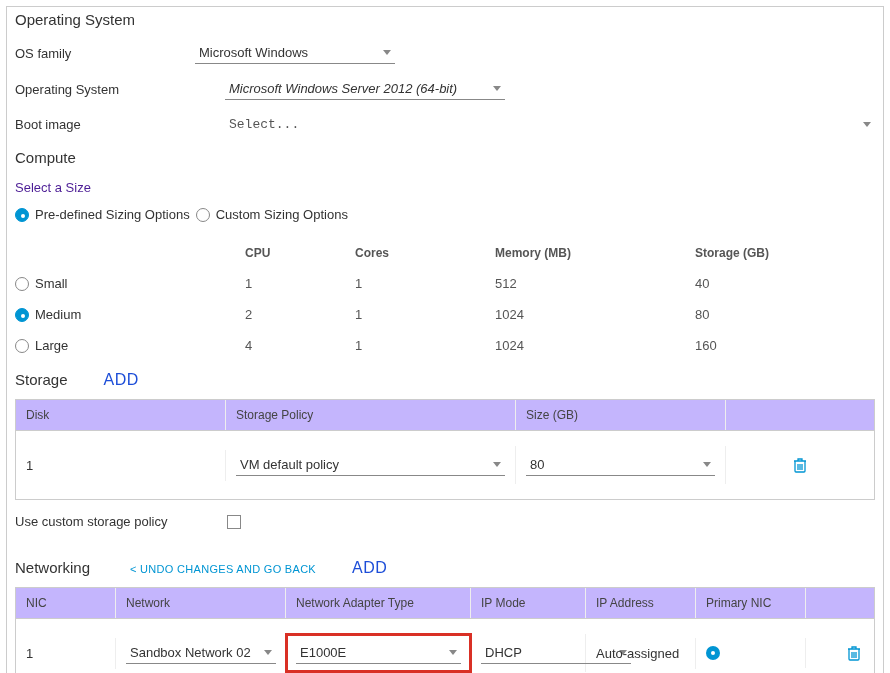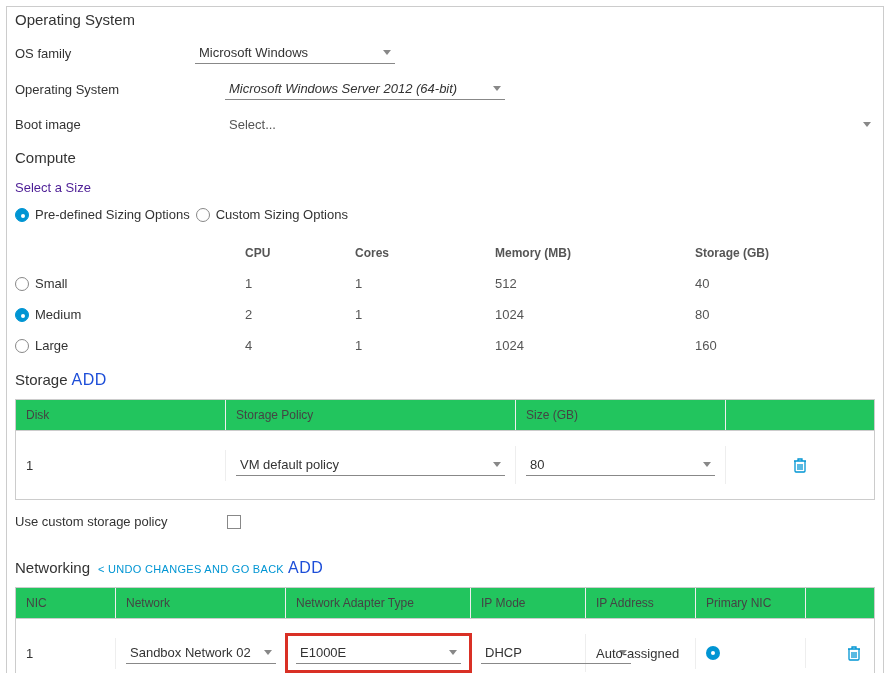--- a/index.html
+++ b/index.html
@@ -39,21 +39,21 @@
     justify-content: space-between;
     border-bottom: 1px solid #888;
     padding: 3px 4px 3px 4px;
     font-size: 13px;
     color: #333;
     cursor: pointer;
     min-width: 150px;
   }
   .select .sel-text { flex: 1; }
   .select.no-line { border-bottom: none; color: #555; }
-  .select.full { flex: 1; }
+  .select.full { flex: 1; font-family: Liberation Mono, monospace; }
   .select.w-sm { width: 200px; }
   .select.w-md { width: 280px; font-style: italic; }
   .caret {
     width: 0; height: 0;
     border-left: 4px solid transparent;
     border-right: 4px solid transparent;
     border-top: 5px solid #888;
     margin-left: 10px;
   }
   .subtitle {
@@ -93,35 +93,35 @@
   }
   .size-table .hdr { font-size: 12px; font-weight: 600; color: #555; }
   .size-table .cell { font-size: 13px; color: #555; }
   .add-link {
     color: #1d4ed8;
     font-size: 16px;
     letter-spacing: 0.5px;
     cursor: pointer;
     margin-left: 4px;
   }
-  .sec-row { display: flex; align-items: baseline; margin: 18px 0 10px 0; }
+  .sec-row { display: flex; align-items: baseline; margin: 18px 0 10px 0; gap: 32px; }
   .sec-row .section-title { margin: 0; }
   .undo-link {
     color: #0095D3;
     font-size: 11px;
     letter-spacing: 0.3px;
     margin-left: 8px;
     cursor: pointer;
   }
   .table {
     border: 1px solid #ccc;
   }
   .table-header {
     display: grid;
-    background: #22c55e;
+    background: #c4b5fd;
     border-bottom: 1px solid #ccc;
     font-size: 12px;
     color: #444;
     align-items: center;
   }
   .table-header > div, .table-row > div {
     padding: 8px 10px;
     border-right: 1px solid #eee;
     display: flex;
     align-items: center;

